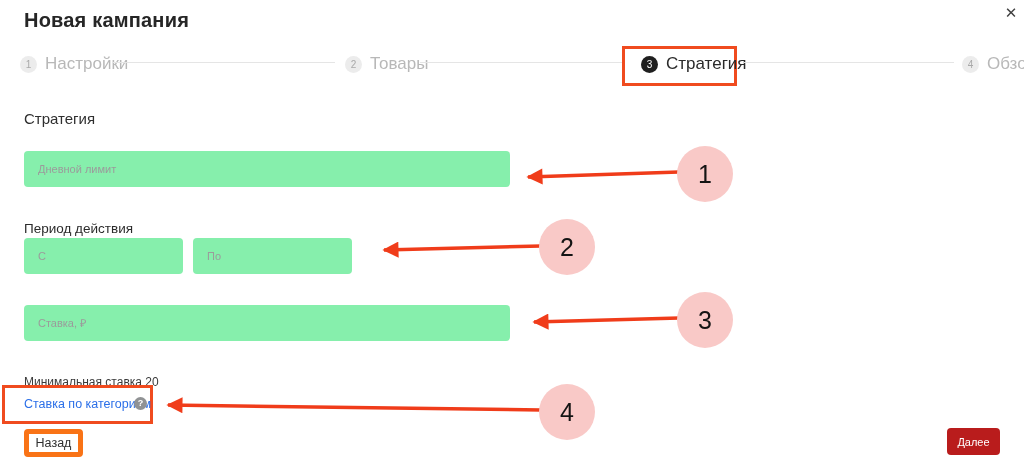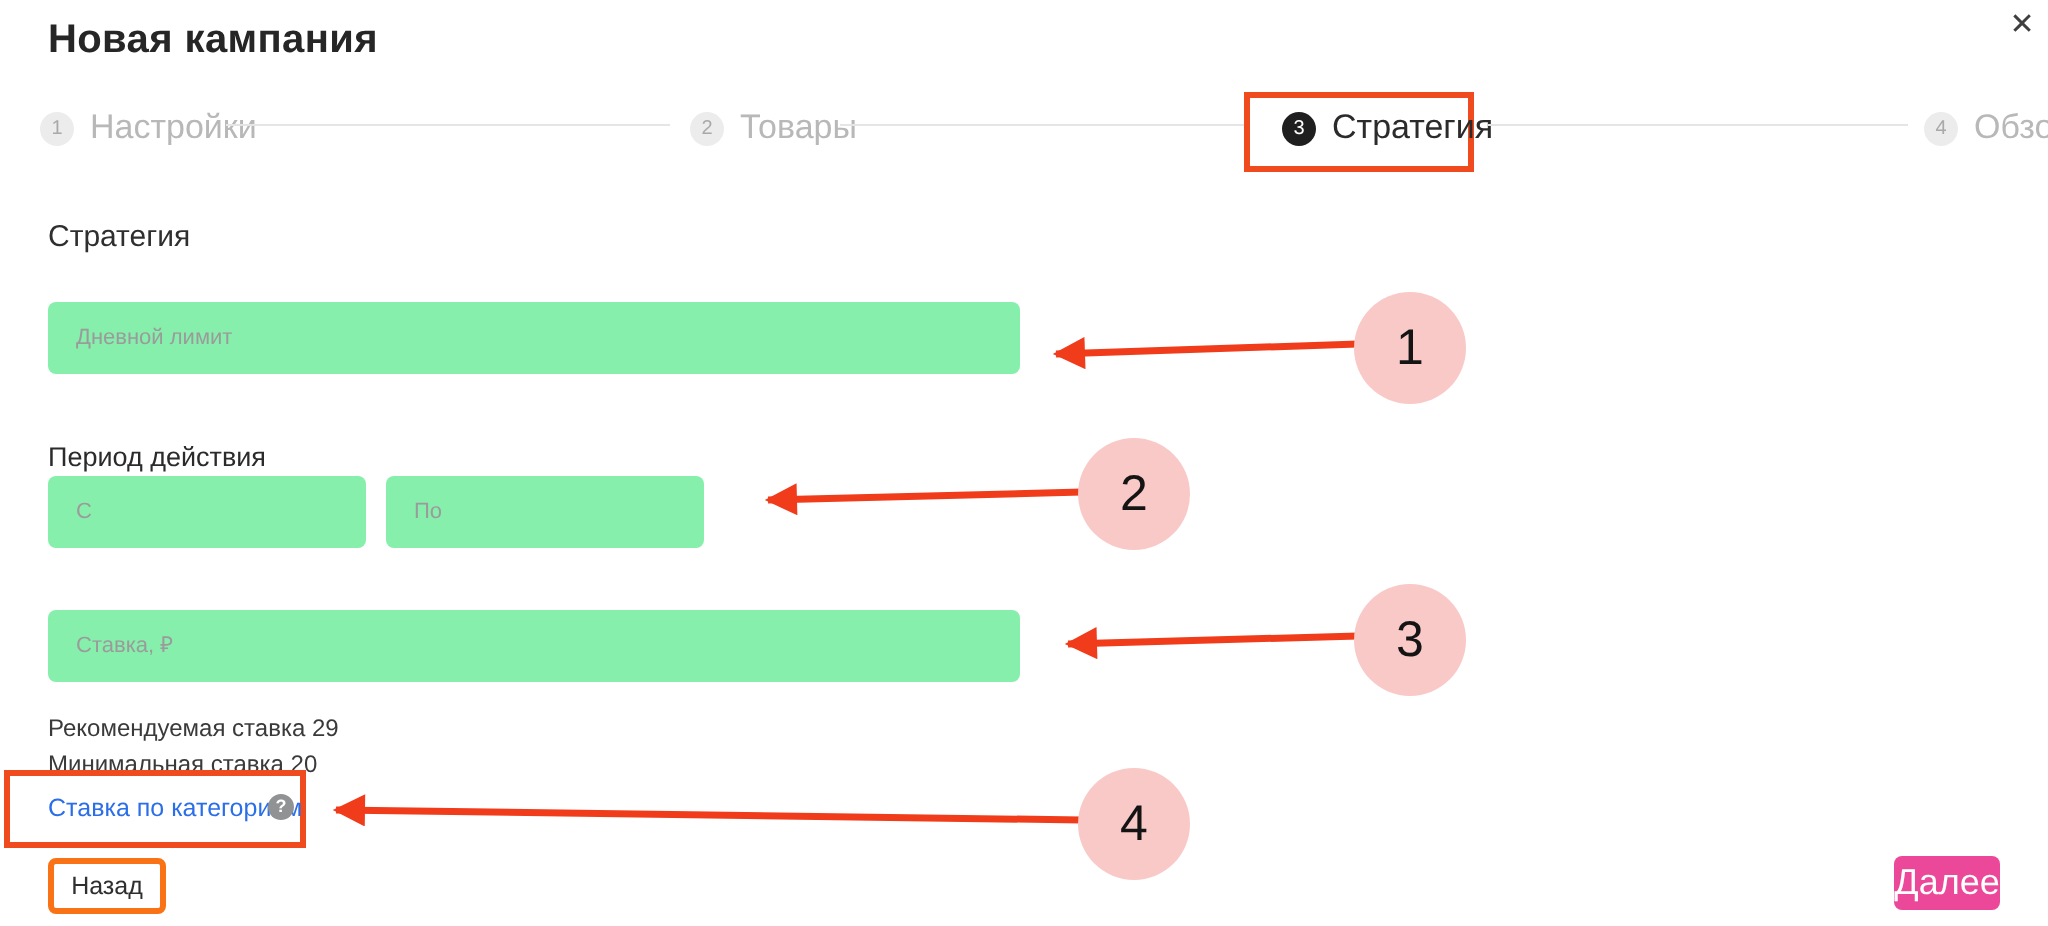--- a/index.html
+++ b/index.html
@@ -43,28 +43,28 @@
     position:absolute; left:24px; top:397px; font-size:12.5px; color:#2b6fe8;
     cursor:pointer; text-decoration:none;
   }
   .help-icon {
     position:absolute; left:134px; top:397px; width:13px; height:13px; border-radius:50%;
     background:#909294; color:#ffffff; font-size:9px; font-weight:700;
     text-align:center; line-height:13px; cursor:pointer;
   }
   .btn-back {
     position:absolute; left:24px; top:429px; width:59px; height:28px;
-    background:#ffffff; border:3px solid #f97316; border-radius:4px;
+    background:#ffffff; border:5px solid #f97316; border-radius:4px;
     font-size:12.5px; color:#2f2f2f; cursor:pointer;
     font-family:"Liberation Sans", sans-serif;
   }
   .btn-next {
     position:absolute; left:947px; top:428px; width:53px; height:27px;
-    background:#ec4899; border:none; border-radius:4px;
-    font-size:18px; color:#ffffff; cursor:pointer;
+    background:#b91c1c; border:none; border-radius:4px;
+    font-size:11px; color:#ffffff; cursor:pointer;
     font-family:"Liberation Sans", sans-serif;
   }
   
   .arrows { position:absolute; left:0; top:0; width:1024px; height:463px; pointer-events:none; }
   .ann-circle {
     position:absolute; width:56px; height:56px; border-radius:50%;
     background:#f9c9c7; color:#141414; font-size:25px;
     display:flex; align-items:center; justify-content:center; pointer-events:none;
   }
 </style>
@@ -106,21 +106,20 @@
 
   <input class="fld" style="left: 24px; top: 151px; width: 486px;" placeholder="Дневной лимит">
 
   <div class="form-label">Период действия</div>
 
   <input class="fld" style="left: 24px; top: 238px; width: 159px;" placeholder="С">
   <input class="fld" style="left: 24px; top: 305px; width: 486px;" placeholder="Ставка, ₽">
 
   <input class="fld" style="left: 193px; top: 238px; width: 159px;" placeholder="По">
 
-  <div class="hint" style="top:357px;">Рекомендуемая ставка 29</div>
   <div class="hint" style="top:375px;">Минимальная ставка 20</div>
 
   <div class="ann-box" style="left:2px; top:385px; width:151px; height:39px;"></div>
   <a class="link">Ставка по категориям</a>
   <span class="help-icon">?</span>
 
   <button class="btn-back">Назад</button>
   <button class="btn-next">Далее</button>
 
   <svg class="arrows" viewBox="0 0 1024 463">

